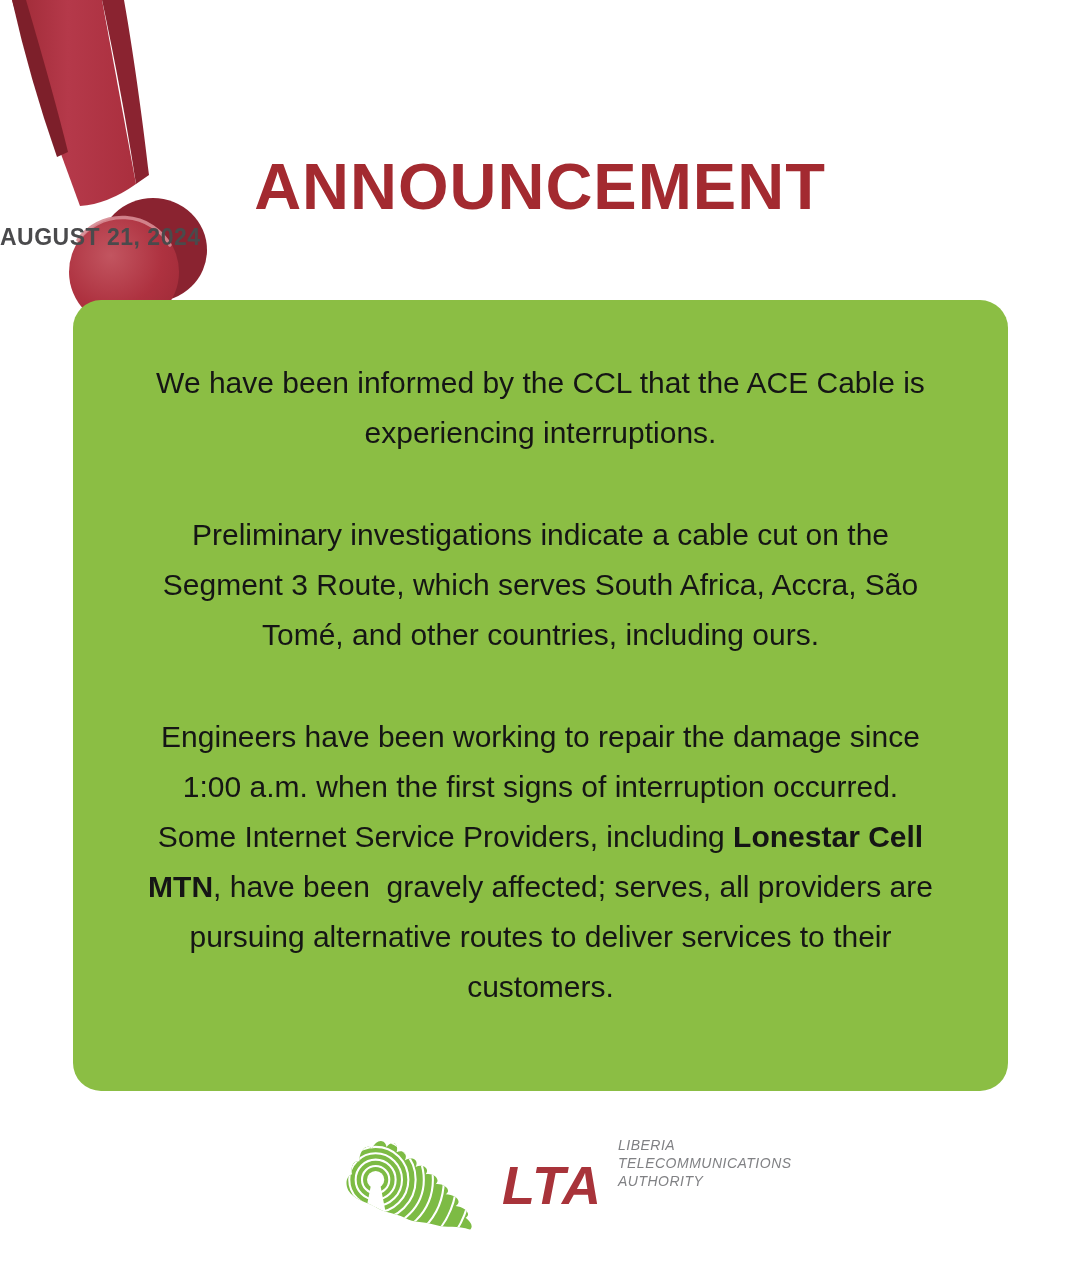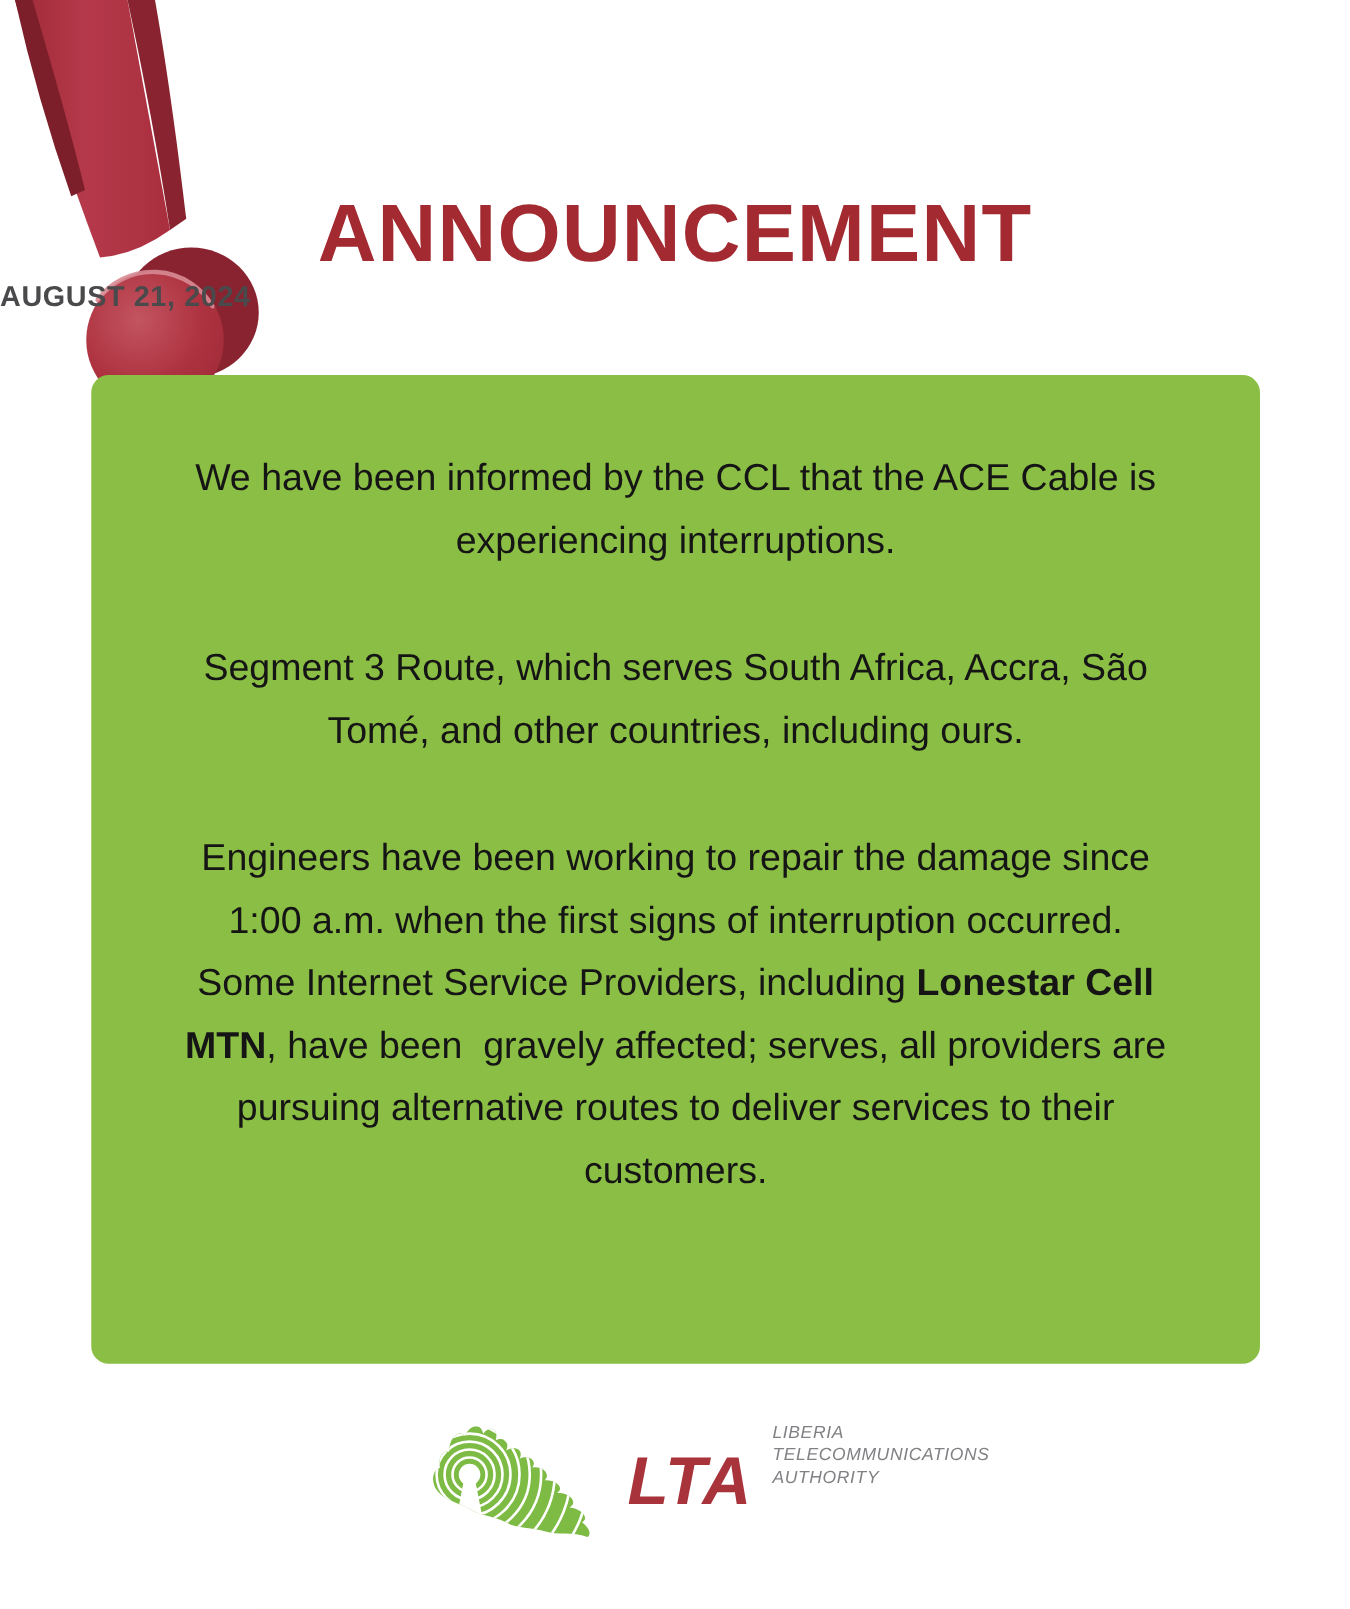--- a/index.html
+++ b/index.html
@@ -22,21 +22,21 @@
     text-align:left;
     font-size:23px;font-weight:700;letter-spacing:.5px;
     color:var(--date-color,#4A4A4C);
     line-height:1;
   }
   .excl{position:absolute;left:0;top:0;}
   .panel{
     position:absolute;left:73px;top:300px;
     width:935px;height:791px;
     background:var(--panel-color,#8BBE44);
-    border-radius:14px;
+    border-radius:28px;
     box-sizing:border-box;
     padding-top:58px;
   }
   .body{
     text-align:center;
     color:var(--ink-color,#151515);
     font-size:30px;
     line-height:50px;
   }
   .para + .para{margin-top:52px;}
@@ -94,20 +94,21 @@
   <div class="title">ANNOUNCEMENT</div>
   <div class="date">AUGUST 21, 2024</div>
 
   <div class="panel">
     <div class="body">
         <div class="para">
           <div class="line"><span>We have been informed by the CCL that the ACE Cable is</span></div>
           <div class="line"><span>experiencing interruptions.</span></div>
         </div>
         <div class="para">
+          <div class="line"><span>Preliminary investigations indicate a cable cut on the</span></div>
           <div class="line"><span>Segment 3 Route, which serves South Africa, Accra, São</span></div>
           <div class="line"><span>Tomé, and other countries, including ours.</span></div>
         </div>
         <div class="para">
           <div class="line"><span>Engineers have been working to repair the damage since</span></div>
           <div class="line"><span>1:00 a.m. when the first signs of interruption occurred.</span></div>
           <div class="line"><span>Some Internet Service Providers, including </span><span class="b">Lonestar Cell</span></div>
           <div class="line"><span class="b">MTN</span><span>, have been  gravely affected; serves, all providers are</span></div>
           <div class="line"><span>pursuing alternative routes to deliver services to their</span></div>
           <div class="line"><span>customers.</span></div>

